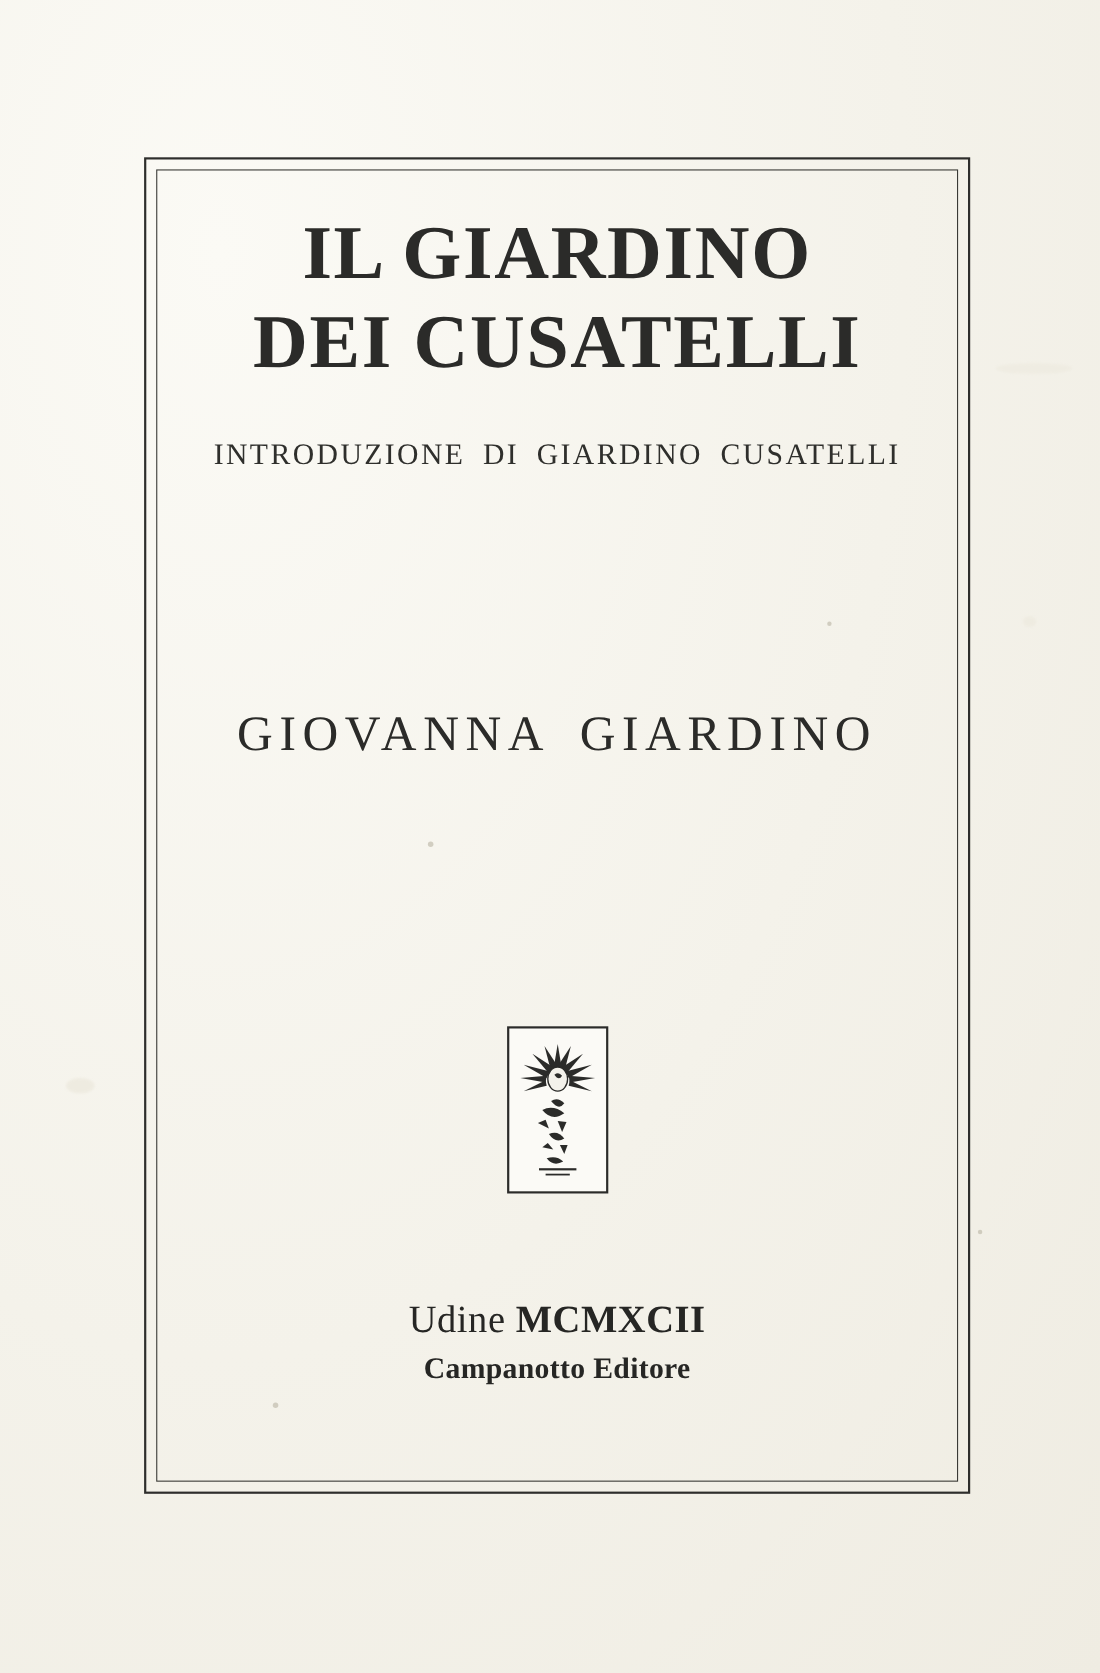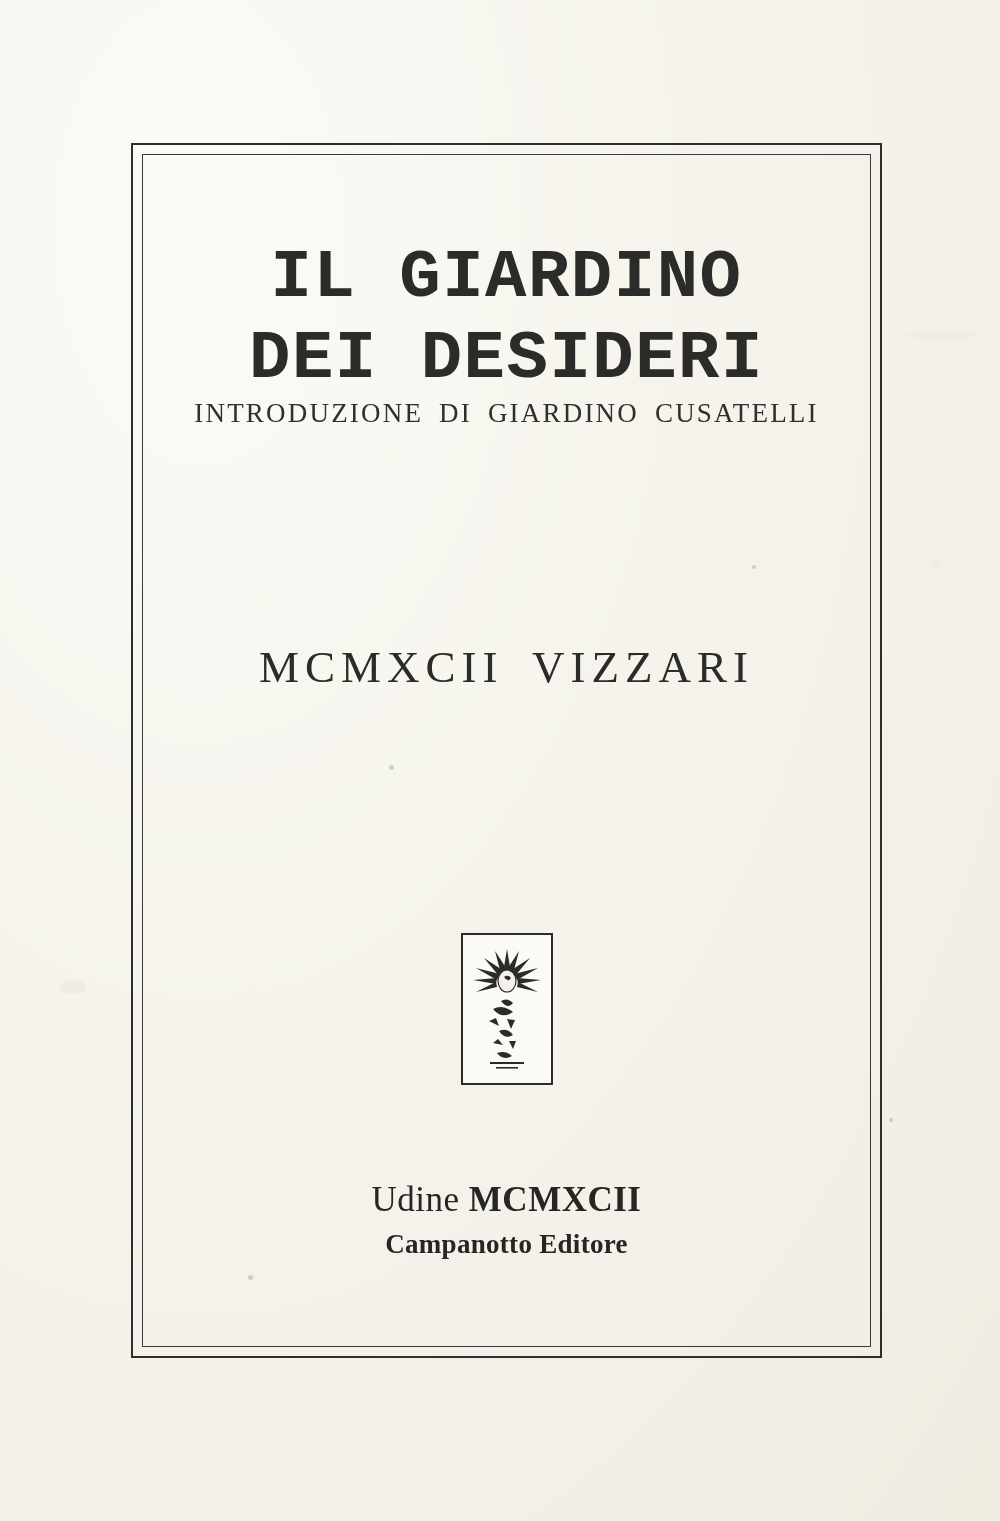--- a/index.html
+++ b/index.html
@@ -62,26 +62,25 @@
     box-sizing: border-box;
     text-align: center;
   }
 
   .title {
     position: absolute;
     left: 0;
     right: 0;
     top: 45px;
     color: #2b2b29;
-    font-family: Liberation Mono, monospace;
+    font-family: Liberation Serif, serif;
     font-weight: bold;
     font-size: 69px;
     line-height: 1.17;
     letter-spacing: 1.5px;
-    margin-top: 48px;
   }
   .title .line { display: block; white-space: nowrap; }
 
   .subtitle {
     position: absolute;
     left: 0;
     right: 0;
     top: 253px;
     color: #2f2f2c;
     font-family: "Liberation Serif", serif;
@@ -158,26 +157,26 @@
   <div class="speck" style="left:248px; top:1275px; width:5px; height:5px;"></div>
   <div class="speck" style="left:889px; top:1118px; width:4px; height:4px;"></div>
 
   <div class="frame-outer">
     <div class="frame-inner"></div>
 
     <div class="content">
 
       <div class="title">
         <span class="line">IL GIARDINO</span>
-        <span class="line">DEI DESIDERI</span>
+        <span class="line">DEI CUSATELLI</span>
       </div>
 
       <div class="subtitle">INTRODUZIONE DI GIARDINO CUSATELLI</div>
 
-      <div class="author">MCMXCII VIZZARI</div>
+      <div class="author">GIOVANNA GIARDINO</div>
 
       <div class="logo-box">
         <svg width="88" height="148" viewBox="0 0 88 148">
           <g fill="#2b2b29">
 
             <g transform="translate(44,48)">
               <g>
                 <path d="M0,-34 L4,-10 L-4,-10 Z"></path>
                 <path d="M12,-32 L6,-9 L-1,-12 Z"></path>
                 <path d="M23,-25 L8,-7 L3,-12 Z"></path>

